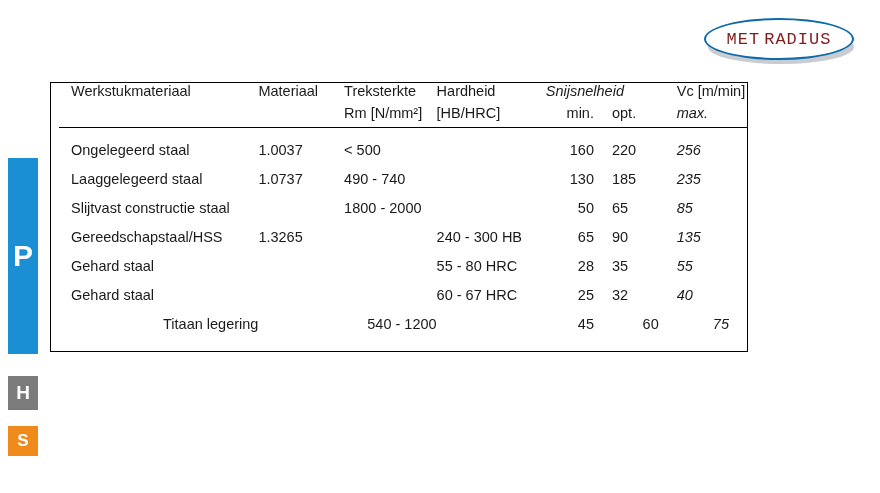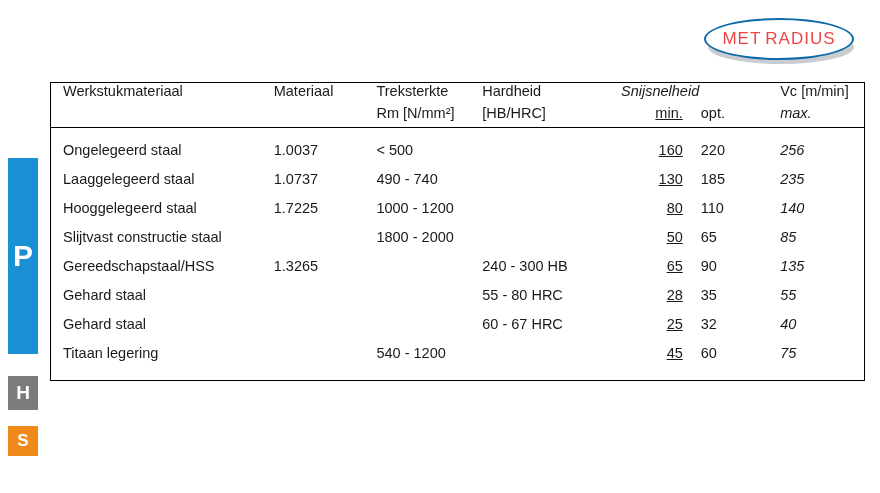--- a/index.html
+++ b/index.html
@@ -41,24 +41,24 @@
     height: 42px;
     border-radius: 50%;
     background: #ffffff;
     border: 2.5px solid #0e6aa8;
     box-sizing: border-box;
     display: flex;
     align-items: center;
     justify-content: center;
   }
   .logo-text {
-    font-family: Liberation Sans, sans-serif;
+    font-family: Liberation Mono, monospace;
     font-size: 17px;
     letter-spacing: 1px;
-    color: #ef4444;
+    color: #7f1d1d;
     white-space: nowrap;
   }
   .logo-text .met { margin-right: 4px; }
 
   
   .cat-strip {
     position: absolute;
     left: 8px;
     top: 158px;
     width: 30px;
@@ -88,24 +88,25 @@
     background: #f08a1b;
     font-size: 17px;
     margin-top: 16px;
   }
 
   
   .table-frame {
     position: absolute;
     left: 50px;
     top: 82px;
-    width: 815px;
+    width: 698px;
     border: 1.5px solid #000000;
     box-sizing: border-box;
     background: #ffffff;
+    padding-left: 8px;
   }
   table.spec {
     border-collapse: collapse;
     width: 100%;
     font-size: 14.5px;
   }
   table.spec th,
   table.spec td {
     padding: 0;
     font-weight: normal;
@@ -124,28 +125,29 @@
     border-bottom: 1.5px solid #000000;
   }
   tbody tr:first-child td {
     padding-top: 14px;
   }
   tbody td {
     height: 29px;
   }
   tbody tr:last-child td {
     padding-bottom: 6px;
+    text-align: right;
   }
 
   
   .c-mat   { width: 218px; padding-left: 12px !important; }
   .c-num   { width: 108px; }
   .c-trek  { width: 110px; }
   .c-hard  { width: 148px; }
-  .c-min   { width: 66px;  text-align: right !important; text-decoration: underline; }
+  .c-min   { width: 66px;  text-align: right !important; }
   .c-opt   { width: 66px;  text-align: center; }
   .c-max   { width: 70px;  text-align: left; font-style: italic; }
 
   .sub-min, .sub-opt, .sub-max { text-align: right; }
   .hdr-snij { text-align: left; padding-left: 6px; font-style: italic; }
   .hdr-vc   { text-align: left; padding-left: 6px; }
   .pad-r { padding-right: 18px !important; }
 </style>
 </head>
 <body>
@@ -199,29 +201,20 @@
         <tr>
           <td class="c-mat">Laaggelegeerd staal</td>
           <td class="c-num">1.0737</td>
           <td class="c-trek">490 - 740</td>
           <td class="c-hard"></td>
           <td class="c-min pad-r">130</td>
           <td class="c-opt pad-r">185</td>
           <td class="c-max pad-r">235</td>
         </tr>
         <tr>
-          <td class="c-mat">Hooggelegeerd staal</td>
-          <td class="c-num">1.7225</td>
-          <td class="c-trek">1000 - 1200</td>
-          <td class="c-hard"></td>
-          <td class="c-min pad-r">80</td>
-          <td class="c-opt pad-r">110</td>
-          <td class="c-max pad-r">140</td>
-        </tr>
-        <tr>
           <td class="c-mat">Slijtvast constructie staal</td>
           <td class="c-num"></td>
           <td class="c-trek">1800 - 2000</td>
           <td class="c-hard"></td>
           <td class="c-min pad-r">50</td>
           <td class="c-opt pad-r">65</td>
           <td class="c-max pad-r">85</td>
         </tr>
         <tr>
           <td class="c-mat">Gereedschapstaal/HSS</td>

